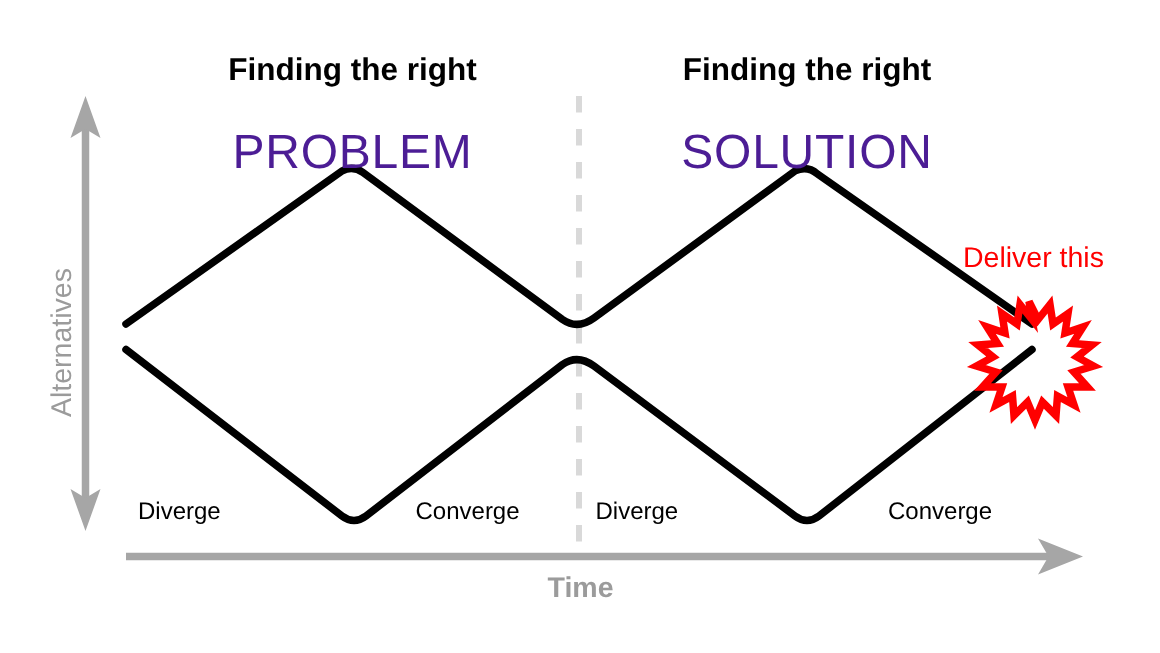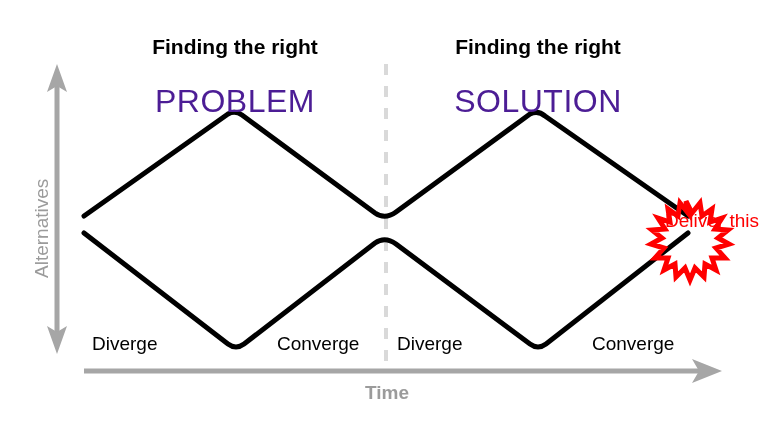--- a/index.html
+++ b/index.html
@@ -36,21 +36,21 @@
     font-weight: 700;
   }
   .phase-main {
     font-size: 32px;
     color: #4c1d95;
     font-weight: 400;
     letter-spacing: 0.5px;
     margin-top: 24px;
   }
   .stage-label {
-    font-size: 19px;
+    font-size: 16px;
     color: #000000;
     font-weight: 400;
   }
   .axis-label-x {
     font-size: 19px;
     color: #9b9b9b;
     font-weight: 400;
   }
   .axis-label-y {
     font-size: 19px;
@@ -107,15 +107,15 @@
   <div class="txt phase-main centered" style="left:538px; top:61px;">SOLUTION</div>
 
   <div class="txt stage-label" style="left:92px; top:334px;">Diverge</div>
   <div class="txt stage-label" style="left:277px; top:334px;">Converge</div>
   <div class="txt stage-label" style="left:397px; top:334px;">Diverge</div>
   <div class="txt stage-label" style="left:592px; top:334px;">Converge</div>
 
   <div class="txt axis-label-y" style="left:32px; top:278px;">Alternatives</div>
   <div class="txt axis-label-x centered" style="left:387px; top:383px;font-weight:bold;">Time</div>
 
-  <div class="txt callout-text" style="left:665px; top:163px;margin-top:48px;">Deliver this</div>
+  <div class="txt callout-text" style="left:642px; top:163px;">Deliver this</div>
 
 </div>
 
 </body></html>

